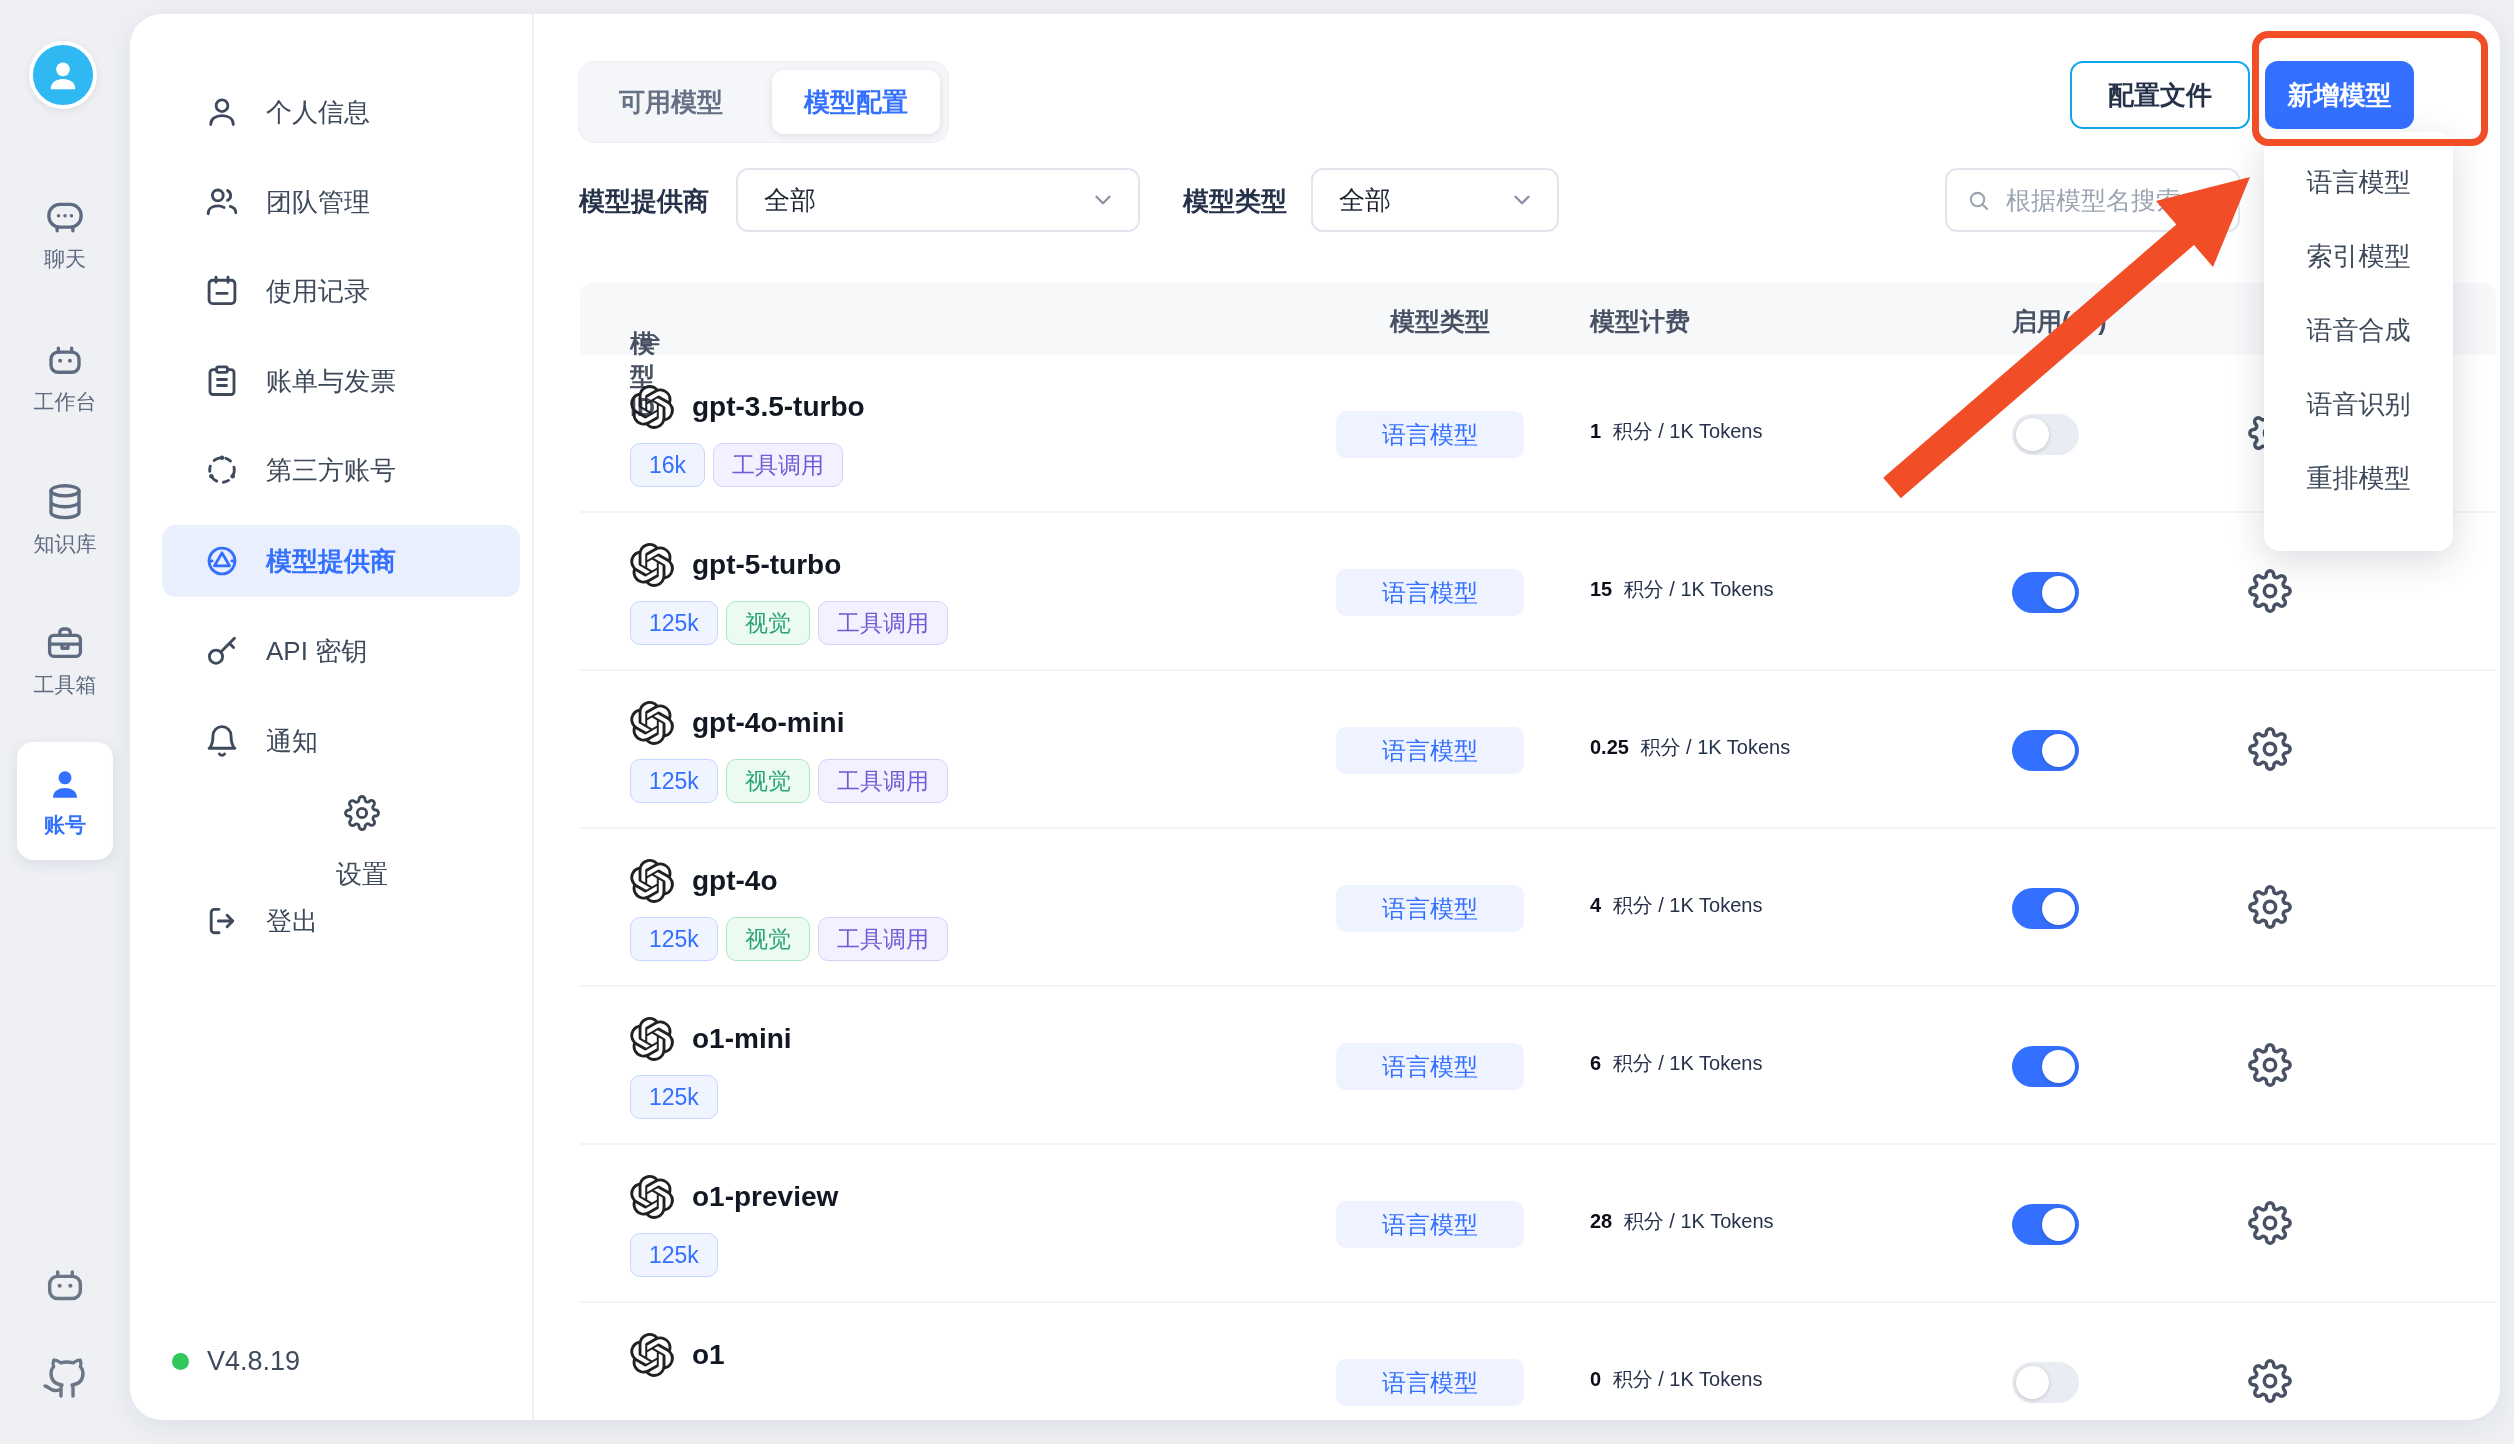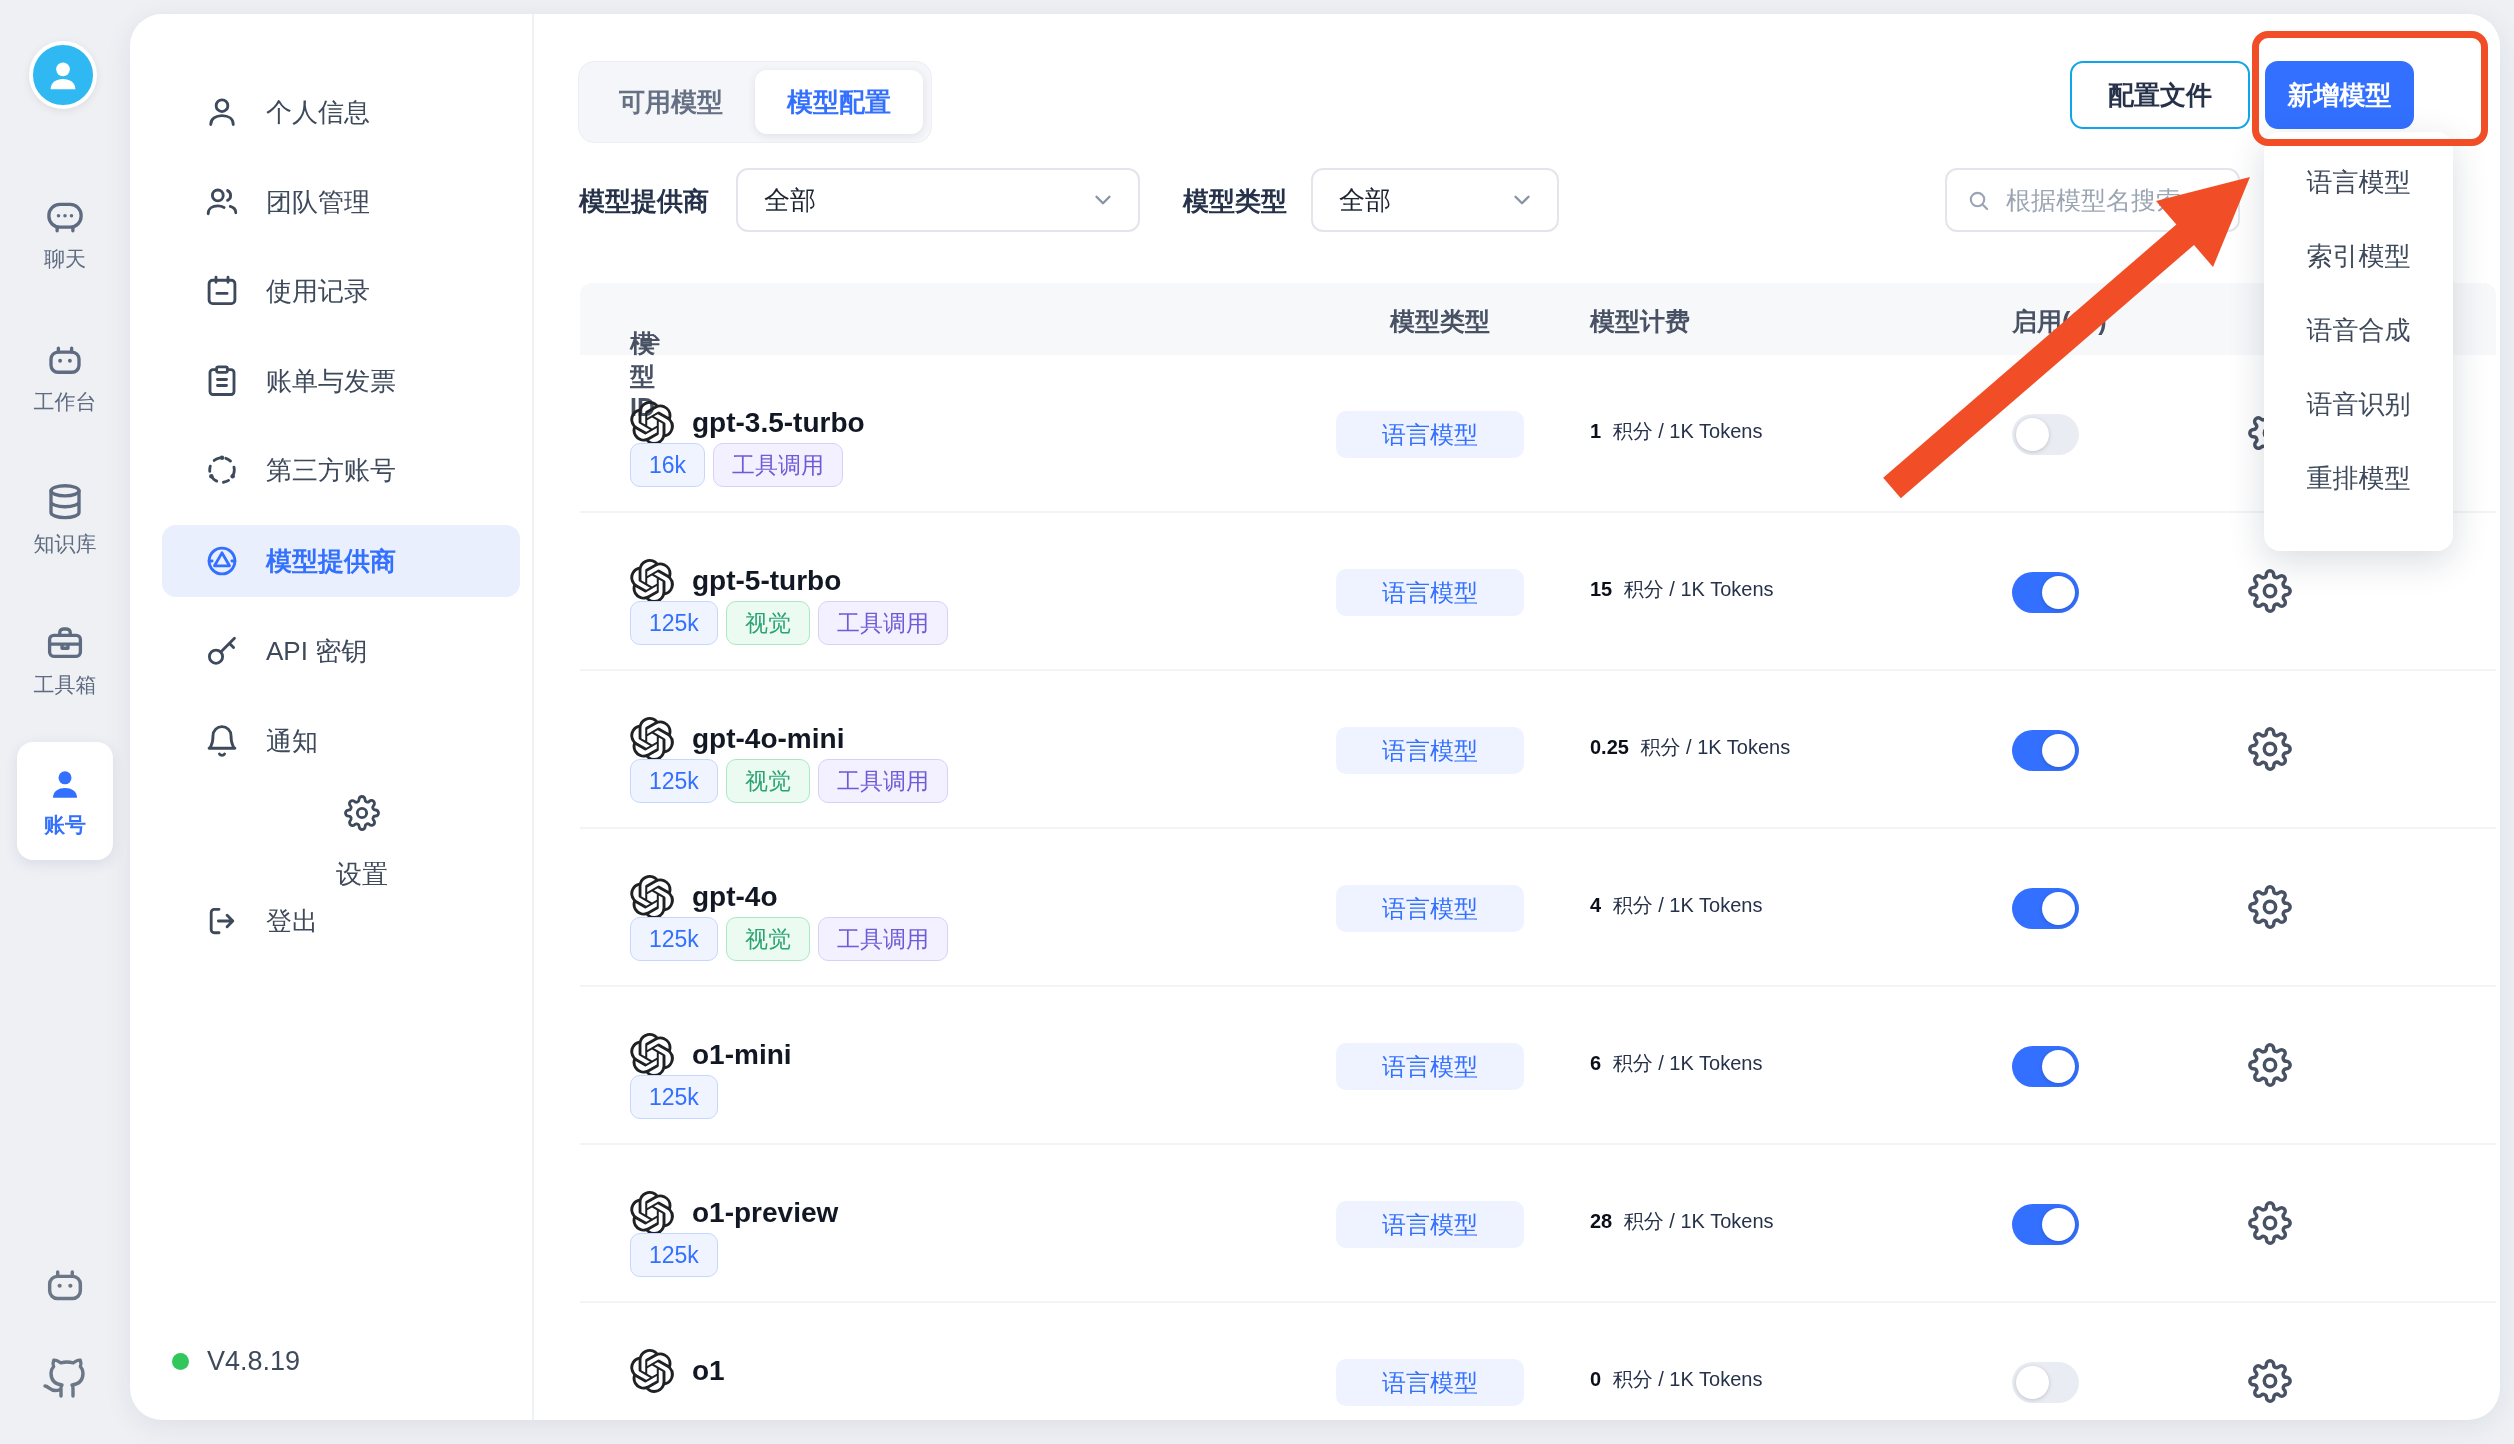--- a/index.html
+++ b/index.html
@@ -31,21 +31,21 @@
   
   .side-item{position:absolute;left:32px;width:358px;height:72px;border-radius:14px;
     display:flex;align-items:center;gap:26px;padding-left:42px;font-size:26px;font-weight:500;
     color:#3e4a5b;cursor:pointer;}
   .side-item.active{background:#e9effd;color:#3370ff;font-weight:700;}
   .version{position:absolute;left:42px;top:1332px;display:flex;align-items:center;gap:18px;
     font-size:27px;color:#3e4a5b;}
   .version .dot{width:17px;height:17px;border-radius:50%;background:#32c75c;}
   
   .tabs{position:absolute;left:448px;top:47px;height:82px;background:#f5f6f9;border:1px solid #eceef3;
-    border-radius:16px;display:flex;align-items:center;padding:0 8px;gap:0;}
+    border-radius:16px;display:flex;align-items:center;padding:0 8px;gap:17px;}
   .tab{height:64px;padding:0 32px;display:flex;align-items:center;border-radius:12px;
     font-size:26px;font-weight:600;color:#667085;cursor:pointer;}
   .tab.active{background:#fff;color:#3370ff;box-shadow:0 2px 8px rgba(30,40,70,.10);}
   
   .btn{position:absolute;top:47px;height:68px;border-radius:13px;display:flex;align-items:center;
     justify-content:center;font-size:26px;font-weight:600;cursor:pointer;}
   .btn-outline{left:1940px;width:180px;background:#fff;border:2px solid #0ea5e9;color:#26314a;}
   .btn-primary{left:2135px;width:149px;background:#3370ff;color:#fff;border:none;}
   
   .flt-label{position:absolute;top:170px;font-size:26px;font-weight:600;color:#26314a;}
@@ -57,21 +57,21 @@
   .search input{border:none;outline:none;width:100%;font-size:25px;color:#1d2532;
     font-family:inherit;background:transparent;}
   .search input::placeholder{color:#9aa4b2;}
   
   .thead{position:absolute;left:450px;top:269px;width:1916px;height:72px;background:#f7f8fa;
     border-radius:12px 12px 0 0;font-size:25px;font-weight:700;color:#485264;}
   .thead span{position:absolute;top:22px;}
   .rows{position:absolute;left:450px;top:341px;width:1916px;}
   .row{position:relative;height:158px;border-bottom:2px solid #f2f4f7;}
   .row:last-child{border-bottom:none;}
-  .m-name{position:absolute;left:50px;top:46px;display:flex;align-items:center;gap:18px;
+  .m-name{position:absolute;left:50px;top:30px;display:flex;align-items:center;gap:18px;
     font-size:28px;font-weight:700;color:#111824;}
   .m-tags{position:absolute;left:50px;top:88px;display:flex;gap:8px;}
   .tag{height:44px;border-radius:10px;display:flex;align-items:center;padding:0 18px;
     font-size:23px;font-weight:500;border:1.5px solid transparent;}
   .tag.blue{background:#f0f4ff;border-color:#c5d7ff;color:#3370ff;}
   .tag.green{background:#ecfbf2;border-color:#a9e8c3;color:#2ba471;}
   .tag.purple{background:#f3f0ff;border-color:#d9d0f8;color:#6e5bd6;}
   .type-badge{position:absolute;left:756px;top:56px;width:188px;height:47px;border-radius:10px;
     background:#eef3ff;color:#3370ff;font-size:24px;font-weight:500;
     display:flex;align-items:center;justify-content:center;}

